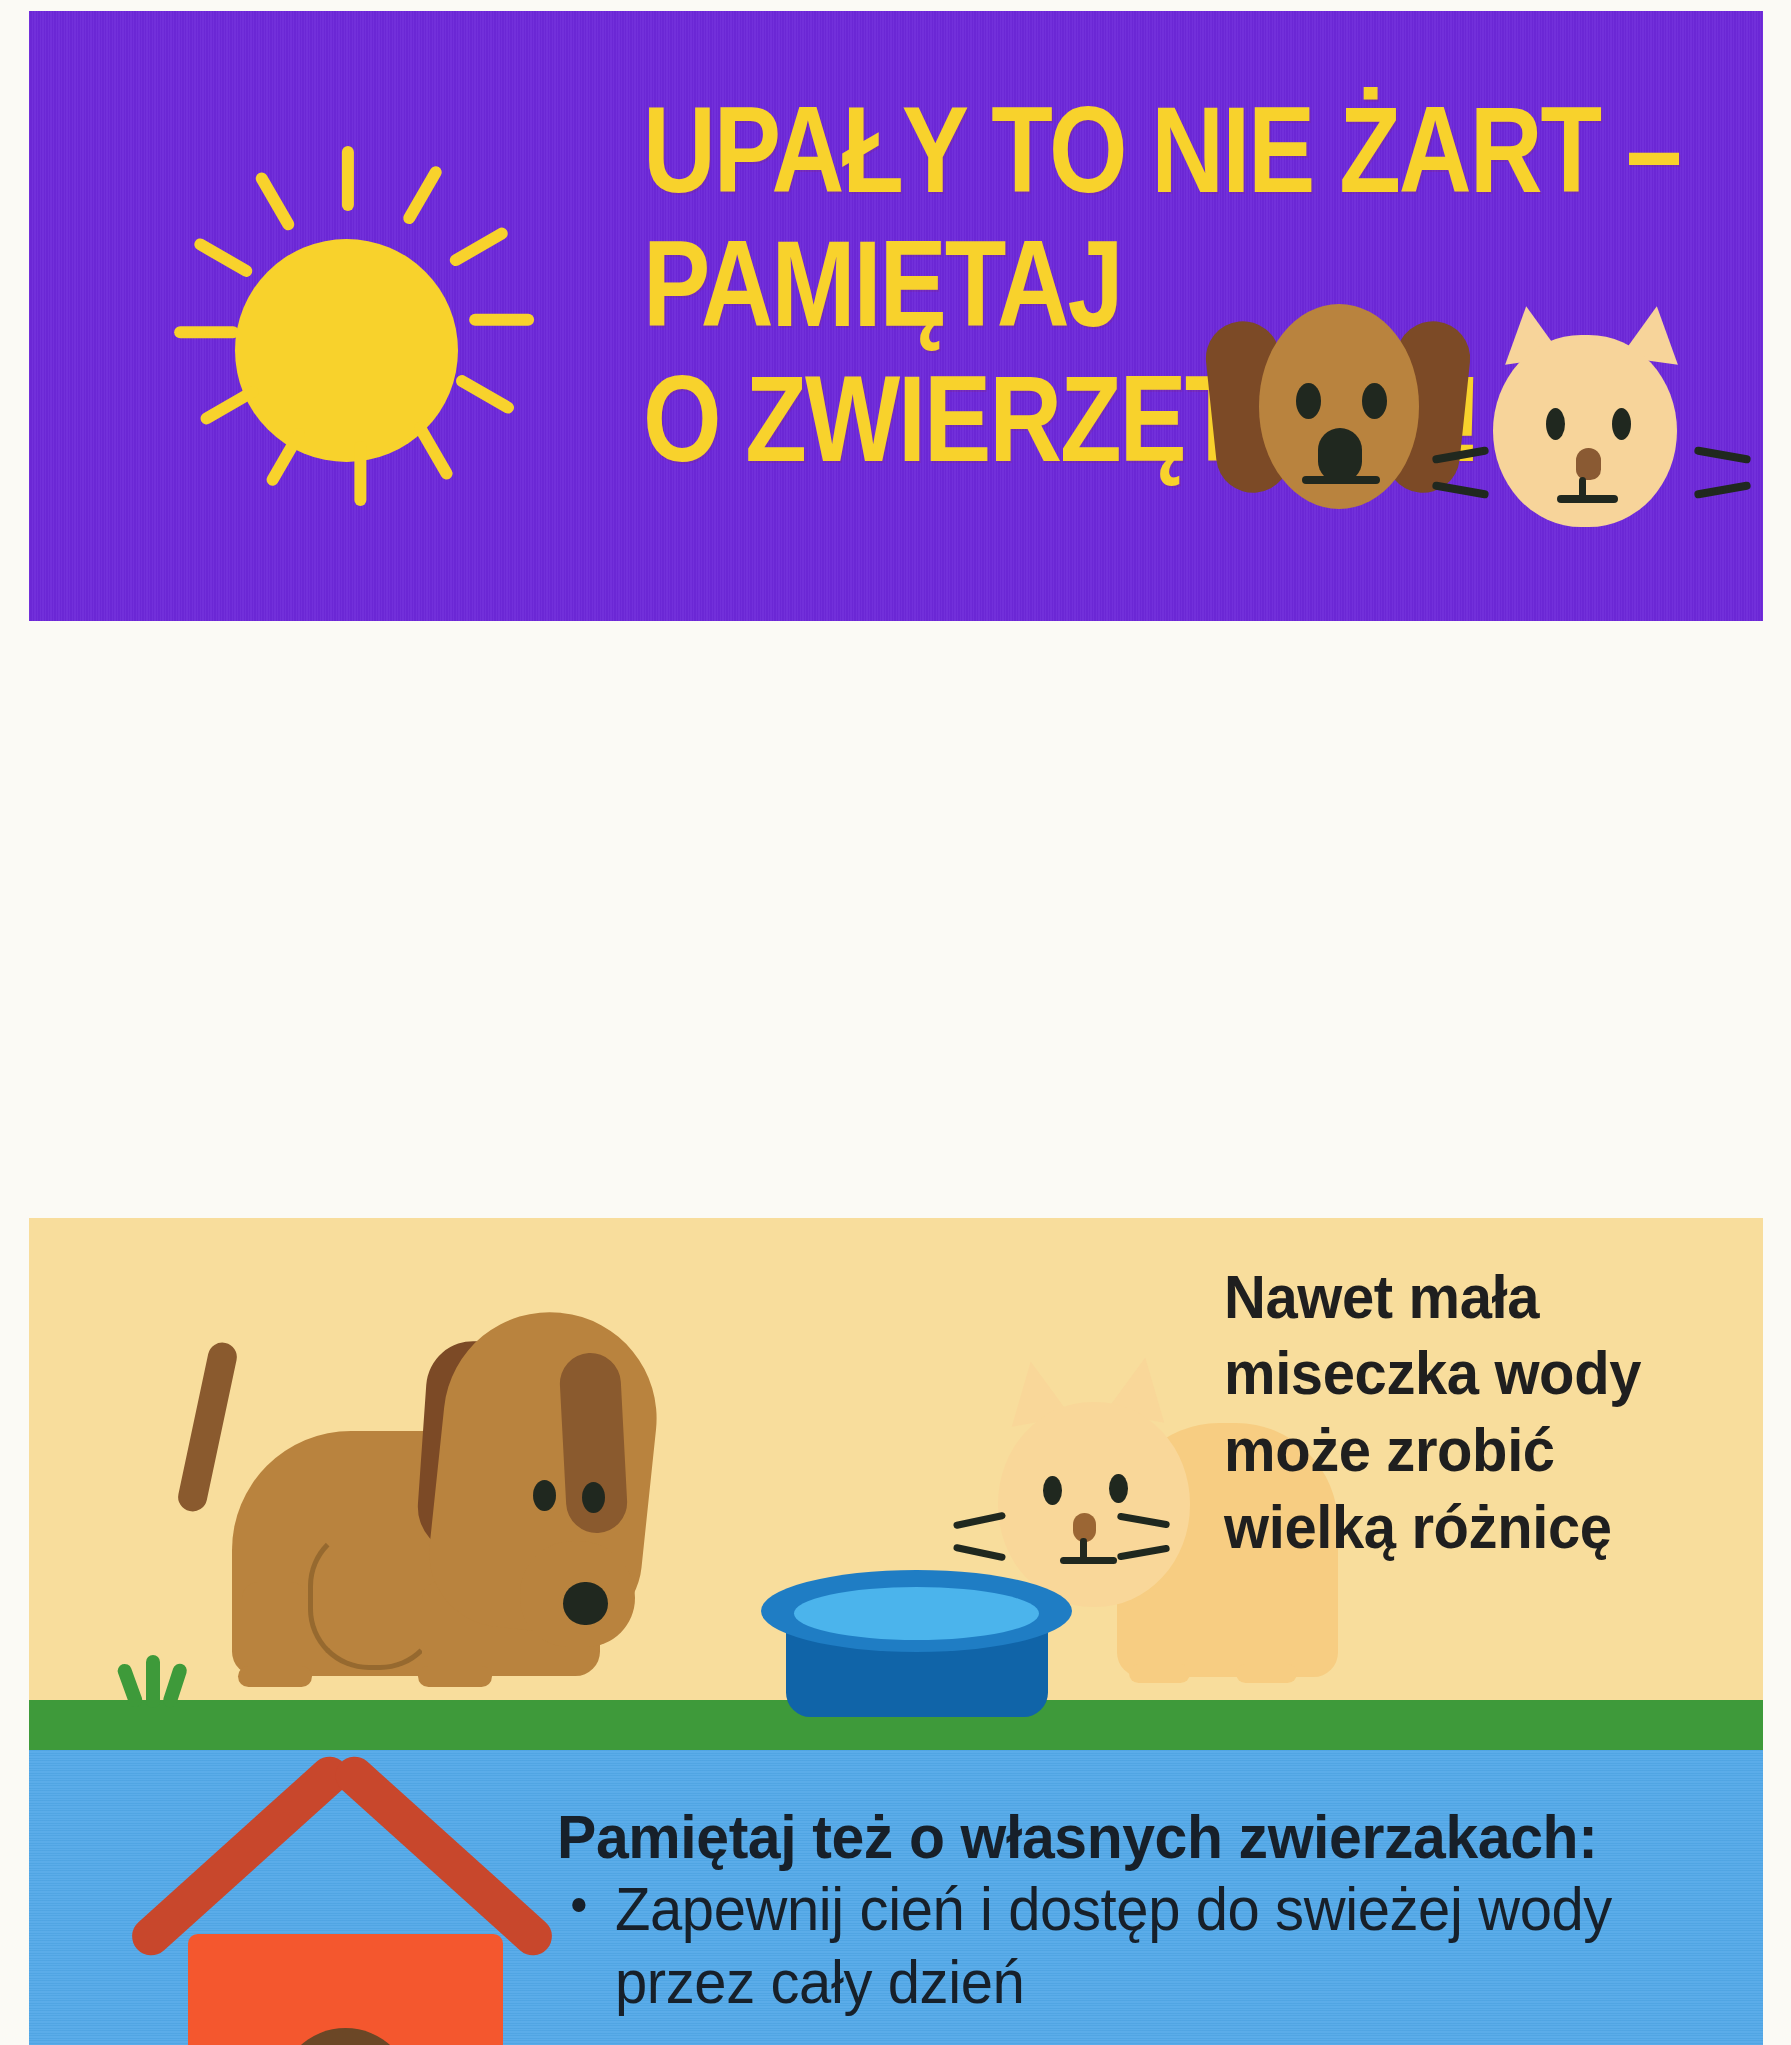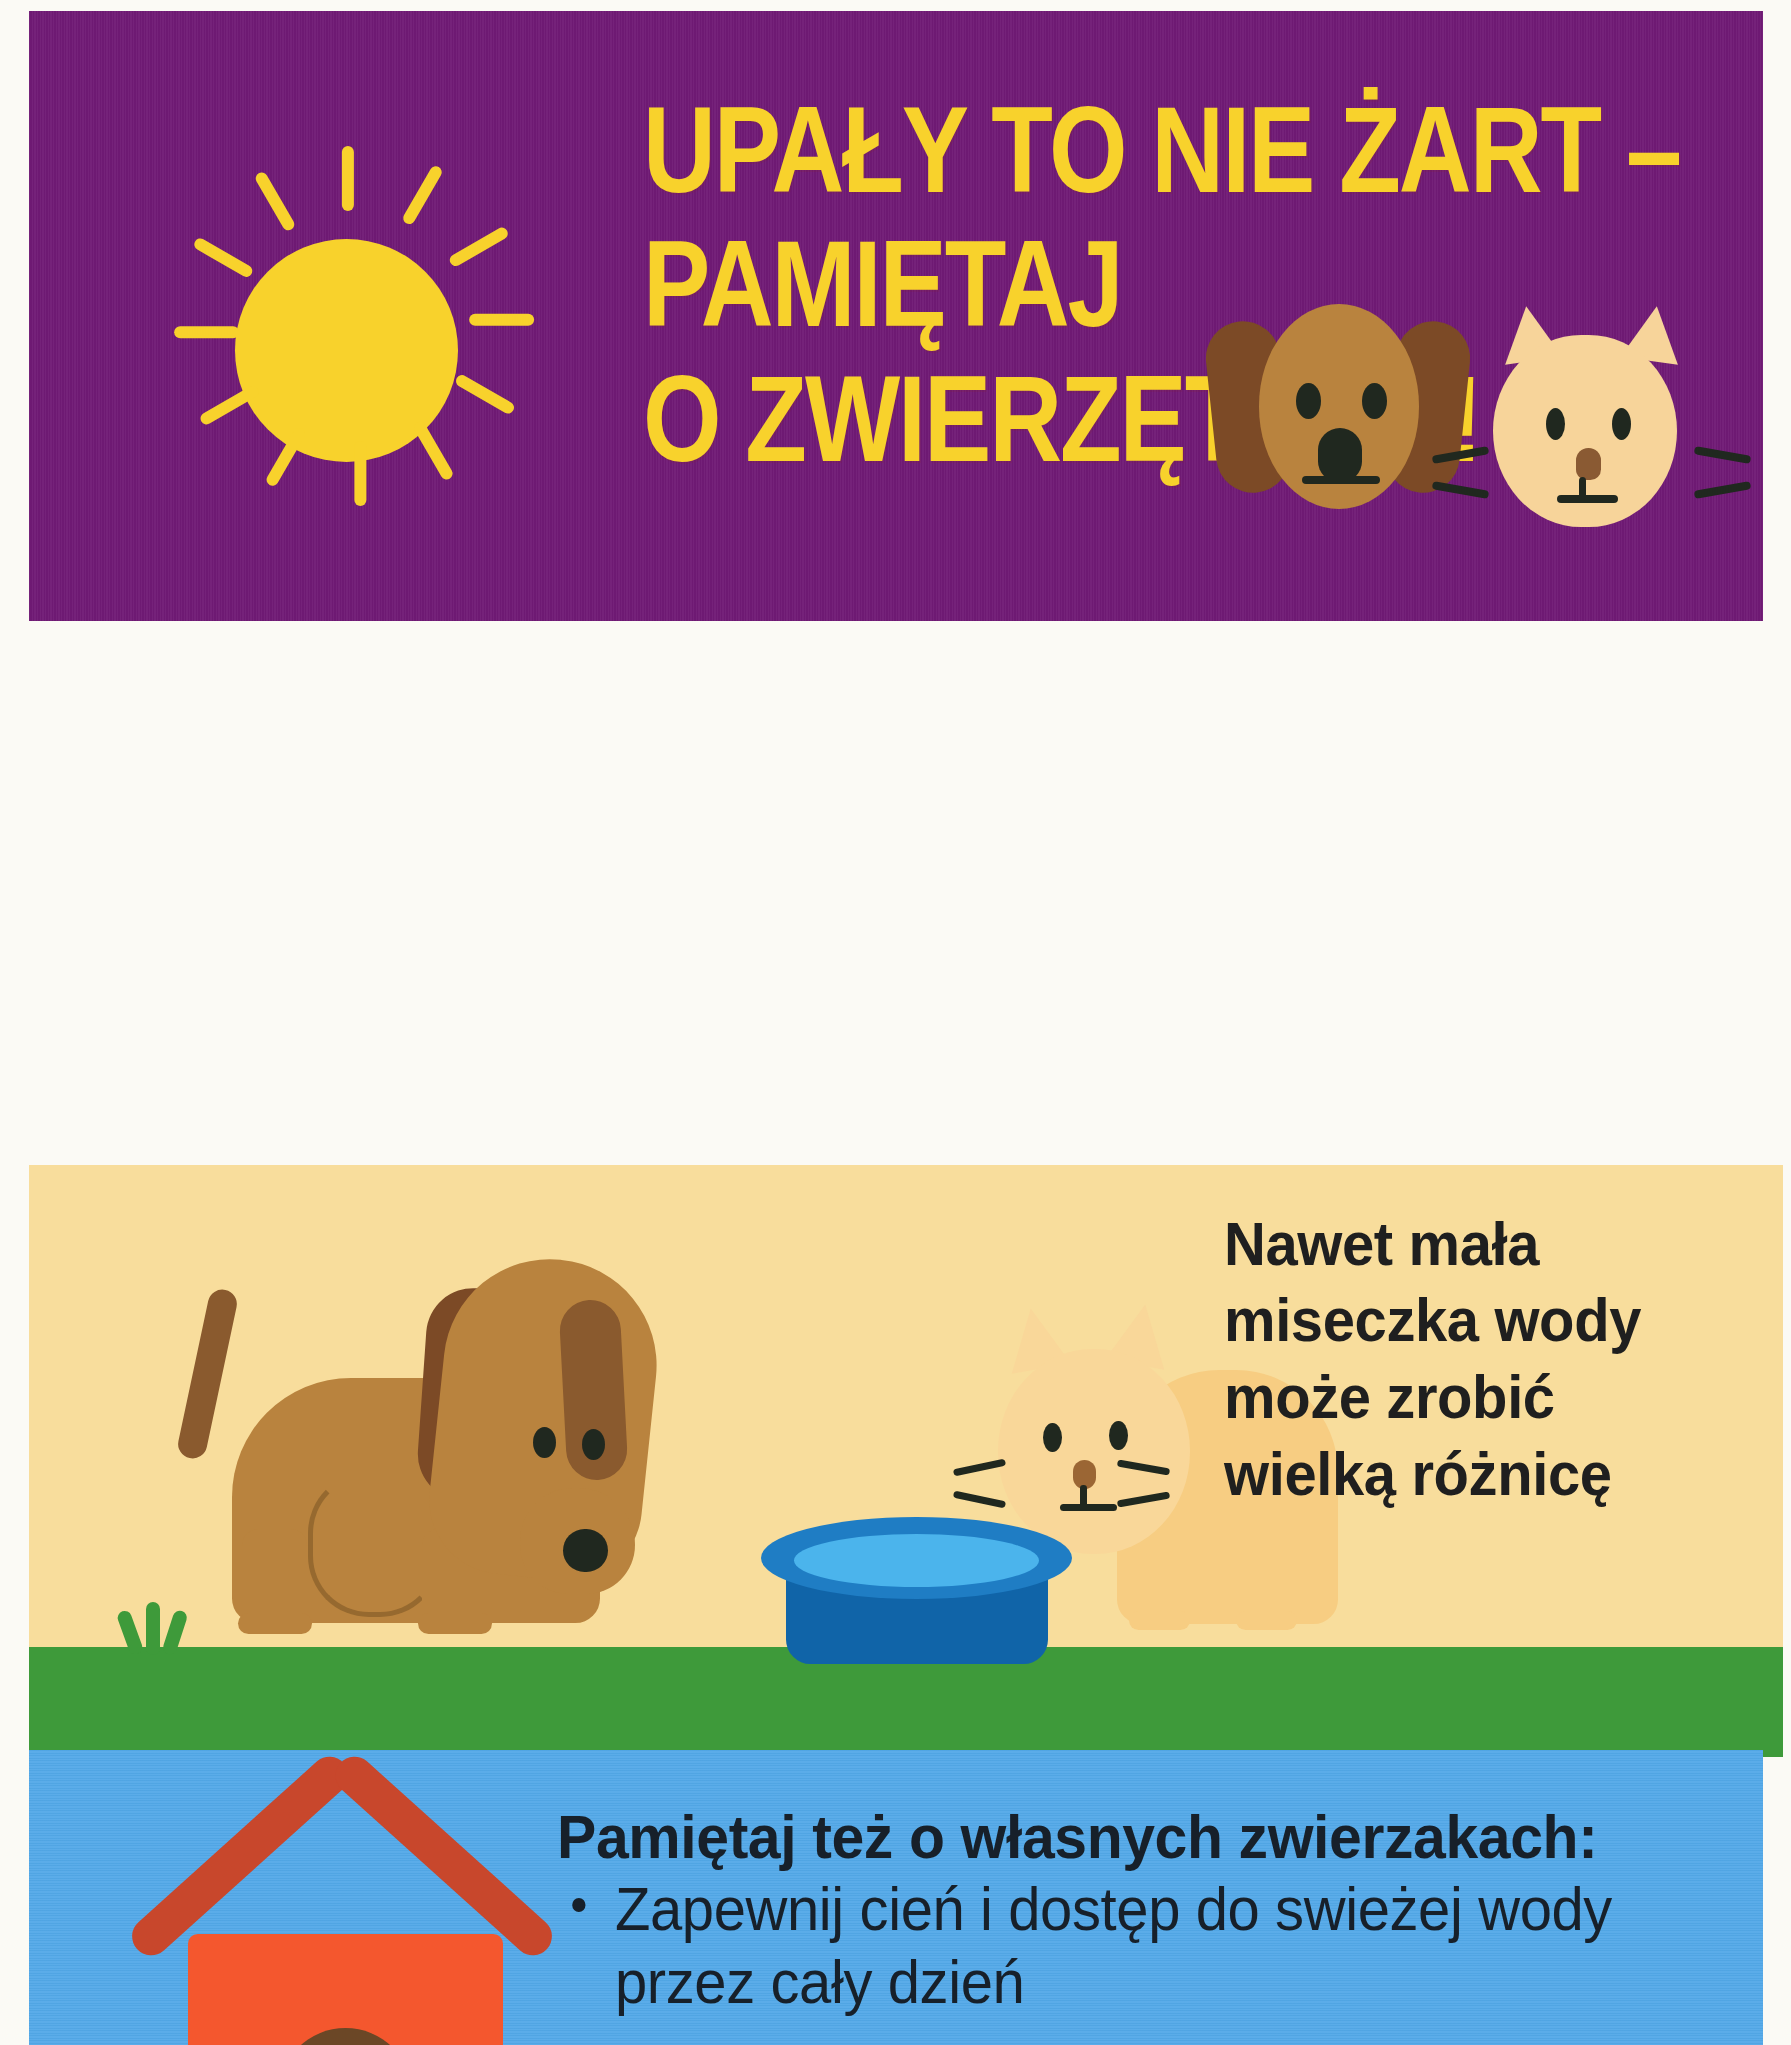--- a/index.html
+++ b/index.html
@@ -11,21 +11,21 @@
   }
   .poster{
     position:absolute;
     left:29px; top:10.6px;
     width:1734px; height:2641px;
   }
   
   .band{position:absolute; left:0; width:100%; overflow:hidden;}
 
   
-  #header-band{top:0; height:610px; background:#701a75;}
+  #header-band{top:0; height:610px; background:#6d28d9;}
   #header-band .grain{position:absolute;inset:0;
     background:repeating-linear-gradient(90deg,rgba(255,255,255,.035) 0 0.8px,rgba(0,0,0,.02) 0.8px 1.6px);
     pointer-events:none;}
   #sun{position:absolute; left:53px; top:70px; width:532px; height:491px;}
   #sun .disc{position:absolute; left:153px; top:158px; width:223px; height:223px;
     border-radius:50%; background:#f8d22c;}
   #sun .ray{position:absolute; left:50%; top:50%; width:12.3px; height:65px;
     background:#f8d22c; border-radius:7.4px; transform-origin:50% 0;}
 
   #headline{position:absolute; left:614px; top:78px; width:1129px;}
@@ -78,21 +78,21 @@
     background:repeating-linear-gradient(90deg,rgba(255,255,255,.05) 0 1.2px,rgba(0,0,0,.015) 1.2px 2.5px);}
   .ytxt{position:absolute; left:115px; width:1538px; color:#1f1f1f;
     font-size:61px; line-height:1.16; letter-spacing:-0.4px;
     transform:scaleX(0.94); transform-origin:left top;}
   .ytxt.b{font-weight:700;}
   #y-p1{top:61px;}
   #y-p2{top:213px; font-weight:600;}
   #y-p3{top:425px; font-weight:700;}
 
   
-  #cream-band{top:1154px; height:592px; background:#f8dd9c;padding-left:20px;}
+  #cream-band{top:1207px; height:592px; background:#f8dd9c;}
   #grass{position:absolute; left:0; bottom:0; width:100%; height:110px; background:#3e9a3a;}
   #grass-tuft{position:absolute; left:94px; bottom:102px; width:74px; height:53px;}
   #grass-tuft span{position:absolute; bottom:0; width:14px; height:45px; background:#3e9a3a; border-radius:7.4px;}
 
   
   #dog-body{position:absolute; left:164px; top:78px; width:695px; height:409px;}
   #dog-body .tail{position:absolute; left:0px; top:45px; width:29px; height:172px;
     background:#8a5a2e; border-radius:14.7px; transform:rotate(12deg);}
   #dog-body .torso{position:absolute; left:39px; top:135px; width:368px; height:245px;
     background:#b9833e; border-radius:119px 131px 24.5px 24.5px;}

